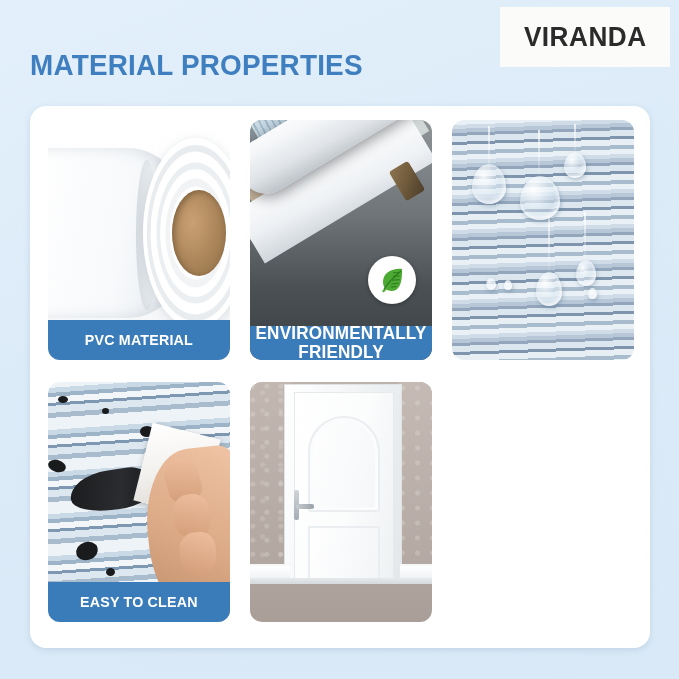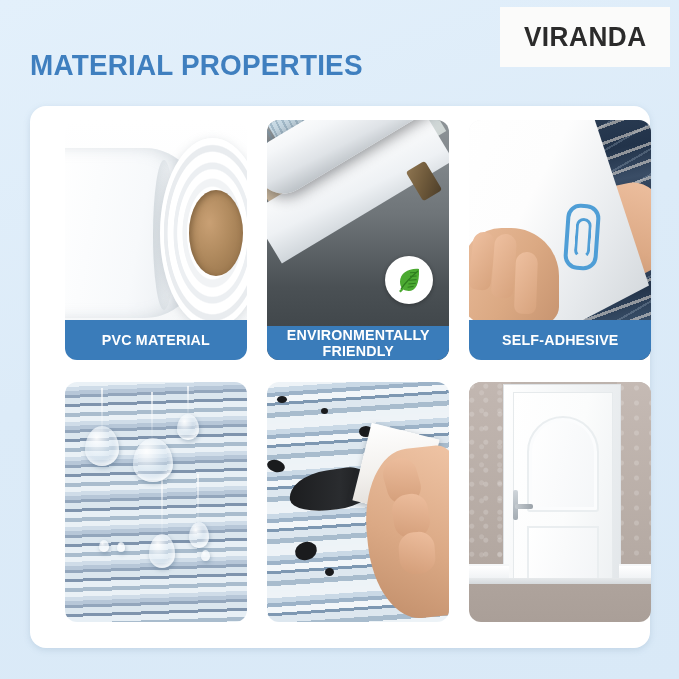--- a/index.html
+++ b/index.html
@@ -24,38 +24,38 @@
     transform:scaleX(.93);transform-origin:left center;white-space:nowrap;
   }
   
   .panel{
     position:absolute;left:30px;top:106px;width:620px;height:542px;
     background:#ffffff;border-radius:16px;
     box-shadow:0 2px 6px rgba(120,150,180,.25);
   }
   
   .grid{
-    position:absolute;left:65px;top:120px;width:584px;height:510px;
+    position:absolute;left:48px;top:120px;width:584px;height:510px;
     display:grid;grid-template-columns:182px 182px 182px;
     grid-template-rows:240px 240px;column-gap:20px;row-gap:22px;
   }
   .card{position:relative;width:182px;height:240px;}
   .thumb{
     position:absolute;left:0;top:0;width:182px;height:240px;
     border-radius:12px;overflow:hidden;background:#eee;
   }
   .label{
     position:absolute;left:0;bottom:0;width:182px;height:40px;
     background:#3a7cba;border-radius:0 0 12px 12px;
     display:flex;align-items:center;justify-content:center;
     color:#ffffff;font-weight:bold;font-size:15px;letter-spacing:.2px;
     text-align:center;line-height:1.04;z-index:6;
     box-sizing:border-box;padding:0 4px;
   }
-  .label.two-line{height:34px;font-size:15px;}
+  .label.two-line{height:34px;font-size:18px;}
   .label span{display:block;transform:scaleX(.95);}
 
   
   .pvc{background:linear-gradient(180deg,#ffffff 0%,#fafbfc 60%,#f2f4f6 100%);}
   .pvc .sheet{
     position:absolute;left:-10px;top:28px;width:150px;height:170px;
     background:linear-gradient(100deg,#ffffff 0%,#f7f9fb 55%,#e6eaee 100%);
     border-radius:4px 40% 40% 4px;
     box-shadow:inset -8px 0 14px rgba(170,180,190,.35);
   }
@@ -361,36 +361,20 @@
       </div>
     </div>
     <div class="label two-line">
       <div>
         <span>ENVIRONMENTALLY</span>
         <span>FRIENDLY</span>
       </div>
     </div>
   </div>
 
-  <div class="card">
-    <div class="thumb adh">
-      <div class="marble"></div>
-      <div class="hand-r"></div>
-      <div class="thumb-r"></div>
-      <div class="peel"></div>
-      <div class="clip"></div>
-      <div class="hand-l"></div>
-      <div class="fing f1"></div>
-      <div class="fing f2"></div>
-      <div class="fing f3"></div>
-    </div>
-    <div class="label">
-      <span>SELF-ADHESIVE</span>
-    </div>
-  </div>
 
   <div class="card">
     <div class="thumb wp">
       <div class="trail t1"></div>
       <div class="trail t2"></div>
       <div class="trail t3"></div>
       <div class="trail t4"></div>
       <div class="trail t5"></div>
       <div class="drop d1"></div>
       <div class="drop d2"></div>
@@ -411,20 +395,23 @@
       <div class="spot s6"></div>
       <div class="smear"></div>
       <div class="spot s4"></div>
       <div class="spot s5"></div>
       <div class="cloth"></div>
       <div class="hand"></div>
       <div class="kn k1"></div>
       <div class="kn k2"></div>
       <div class="kn k3"></div>
     </div>
+    <div class="label">
+      <span>EASY TO CLEAN</span>
+    </div>
   </div>
 
   <div class="card">
     <div class="thumb door">
       <div class="wall-l"></div>
       <div class="wall-r"></div>
       <div class="frame"></div>
       <div class="leaf"></div>
       <div class="panel-top"></div>
       <div class="panel-bot"></div>

